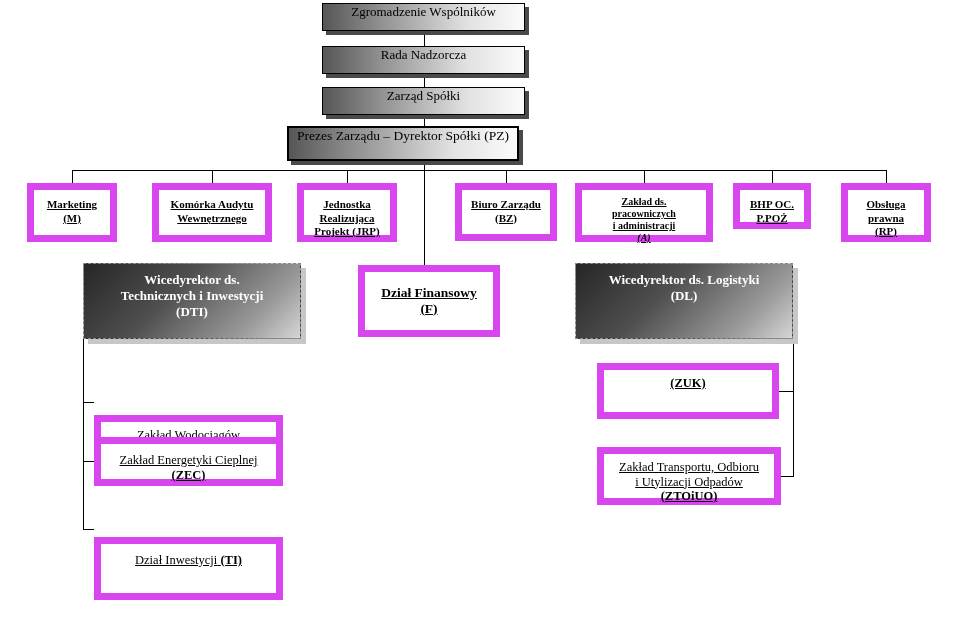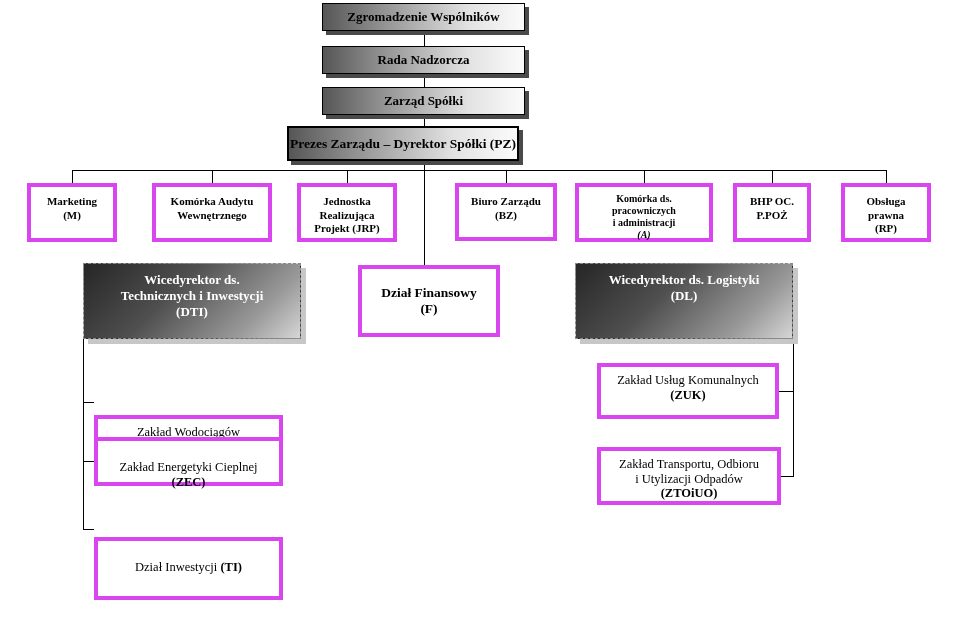--- a/index.html
+++ b/index.html
@@ -11,47 +11,47 @@
   }
   .node { position:absolute; text-align:center; }
   .vline, .hline { position:absolute; background:#000; }
   .vline { width:1px; }
   .hline { height:1px; }
 
   .grad-light {
     background:linear-gradient(90deg,#565656 0%,#8f8f8f 28%,#e2e2e2 72%,#fbfbfb 100%);
     border:1px solid #000;
     box-shadow:4px 4px 0 #4a4a4a;
-    font-weight:bold;
-    display:flex; align-items:center; justify-content:center;
+    font-weight:normal;
+    display:flex; align-items:flex-start; justify-content:center;
   }
   .grad-light.big { border-width:2px; }
 
   .grad-dark {
     background:linear-gradient(135deg,#262626 0%,#4f4f4f 40%,#9a9a9a 78%,#d6d6d6 100%);
     border:1px dashed #8a8a8a;
     box-shadow:5px 5px 0 #c7c7c7;
     color:#fff; font-weight:bold;
     font-size:13px; line-height:16px; padding-top:8px;
   }
 
-  .white { background:#fff; border:4px solid #d946ef; }
+  .white { background:#fff; border:7px solid #d946ef;text-decoration:underline; }
 
   .tier1 { font-size:13px; }
   .tier2 { font-size:13.5px; }
 
   .staff { font-weight:bold; font-size:11px; line-height:13.5px; padding-top:8px; }
   .staff.small { font-size:10px; line-height:12px; padding-top:6px; }
 
   .fin { font-weight:bold; font-size:13.5px; line-height:16px;
          display:flex; flex-direction:column; align-items:center; justify-content:center; }
 
   .child { font-size:12.5px; line-height:14.5px; padding-top:6px; }
   .child .code { font-weight:bold;text-align:right; }
-  .child.pad { padding-top:19px; }
+  .child.pad { padding-top:9px; }
 
   .code-a { font-style:italic; }
 </style>
 </head>
 <body>
 
 <div class="canvas">
 
   <div class="vline" style="left:424px;top:31px;height:15px;"></div>
   <div class="vline" style="left:424px;top:74px;height:13px;"></div>
@@ -107,27 +107,27 @@
     <div>Realizująca</div>
     <div>Projekt (JRP)</div>
   </div>
 
   <div class="node white staff" style="left:455px;top:183px;width:102px;height:58px;">
     <div>Biuro Zarządu</div>
     <div>(BZ)</div>
   </div>
 
   <div class="node white staff small" style="left:575px;top:183px;width:138px;height:59px;">
-    <div>Komórka ds.</div>
+    <div>Zakład ds.</div>
     <div>pracowniczych</div>
     <div>i administracji</div>
     <div><i class="code-a">(A)</i></div>
   </div>
 
-  <div class="node white staff" style="left:733px;top:183px;width:78px;height:59px;">
+  <div class="node white staff" style="left:733px;top:183px;width:78px;height:46px;">
     <div>BHP OC.</div>
     <div>P.POŻ</div>
   </div>
 
   <div class="node white staff" style="left:841px;top:183px;width:90px;height:59px;">
     <div>Obsługa</div>
     <div>prawna</div>
     <div>(RP)</div>
   </div>
 
@@ -155,21 +155,20 @@
   <div class="node white child pad" style="left:94px;top:437px;width:189px;height:49px;">
     <div>Zakład Energetyki Cieplnej</div>
     <div><b class="code">(ZEC)</b></div>
   </div>
 
   <div class="node white child pad" style="left:94px;top:501px;width:189px;height:63px;margin-top:36px;">
     <div><span>Dział Inwestycji</span> <b class="code">(TI)</b></div>
   </div>
 
   <div class="node white child" style="left:597px;top:363px;width:182px;height:56px;">
-    <div>Zakład Usług Komunalnych</div>
     <div><b class="code">(ZUK)</b></div>
   </div>
 
   <div class="node white child" style="left:597px;top:447px;width:184px;height:58px;">
     <div>Zakład Transportu, Odbioru</div>
     <div>i Utylizacji Odpadów</div>
     <div><b class="code">(ZTOiUO)</b></div>
   </div>
 
 </div>

